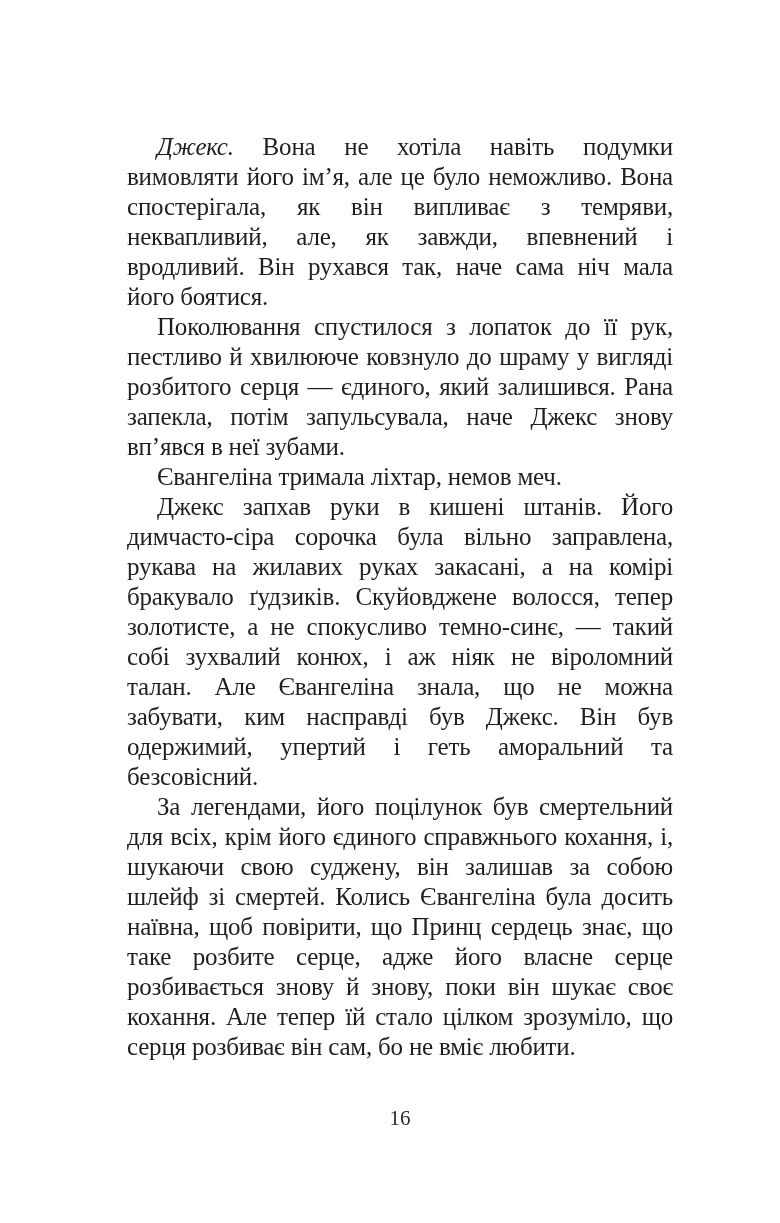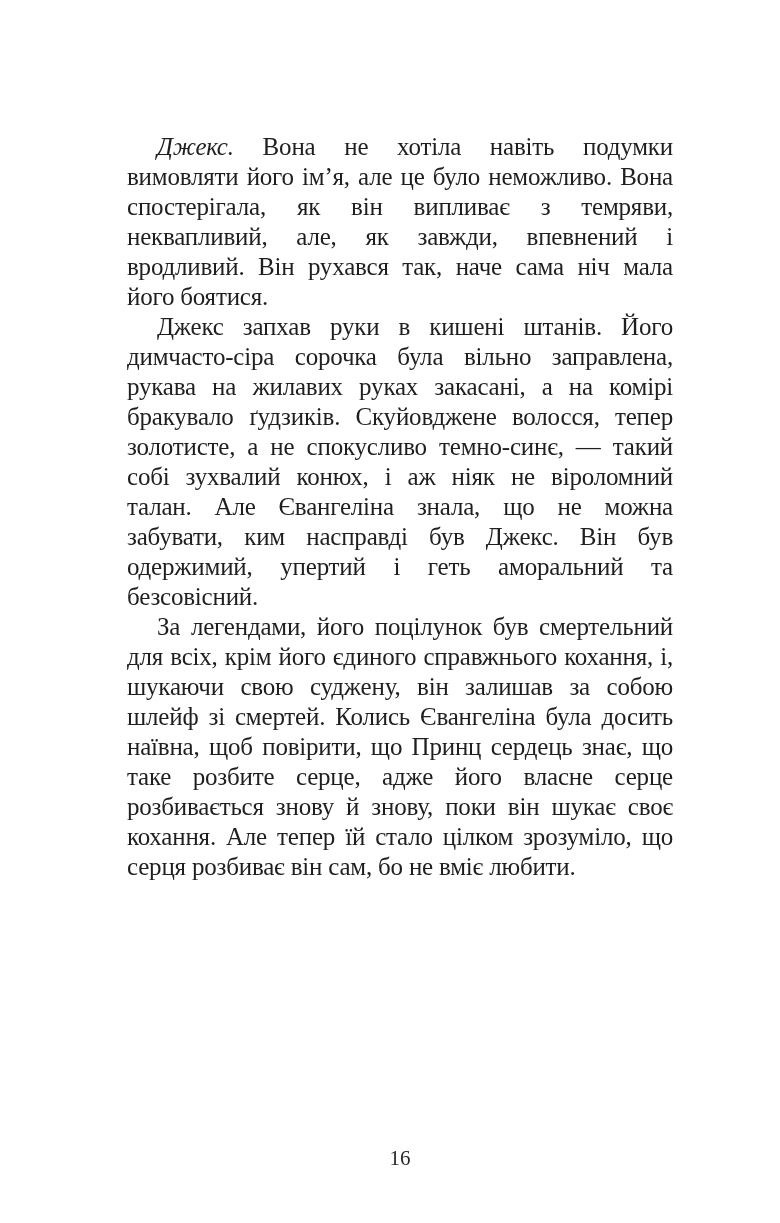--- a/index.html
+++ b/index.html
@@ -10,21 +10,21 @@
     width: 780px;
     height: 1223px;
     background: #ffffff;
     font-family: "Liberation Serif", "DejaVu Serif", serif;
   }
   .page {
     position: relative;
     width: 780px;
     height: 1223px;
     box-sizing: border-box;
-    padding: 132px 107px 52px 127px;
+    padding: 132px 107px 92px 127px;
     display: flex;
     flex-direction: column;
     overflow: hidden;
   }
   .text-block {
     width: 546px;
     color: #1f1f1f;
     font-size: 25px;
     line-height: 30px;
     text-align: justify;
@@ -47,17 +47,19 @@
     color: #2a2a2a;
     padding-top: 20px;
   }
 </style>
 </head>
 <body>
 
 <div class="page">
   <div class="text-block">
     <p><em class="lead-italic">Джекс.</em><span> Вона не хотіла навіть подумки вимовляти його ім’я, але це було неможливо. Вона спостерігала, як він випливає з темряви, неквапливий, але, як завжди, впевнений і вродливий. Він рухався так, наче сама ніч мала його боятися.</span></p>
+    <p>Поколювання спустилося з лопаток до її рук, пестливо й хвилююче ковзнуло до шраму у вигляді розбитого серця — єдиного, який залишився. Рана запекла, потім запульсувала, наче Джекс знову вп’явся в неї зубами.</p>
+    <p>Євангеліна тримала ліхтар, немов меч.</p>
     <p>Джекс запхав руки в кишені штанів. Його димчасто-сіра сорочка була вільно заправлена, рукава на жилавих руках закасані, а на комірі бракувало ґудзиків. Скуйовджене волосся, тепер золотисте, а не спокусливо темно-синє, — такий собі зухвалий конюх, і аж ніяк не віроломний талан. Але Євангеліна знала, що не можна забувати, ким насправді був Джекс. Він був одержимий, упертий і геть аморальний та безсовісний.</p>
     <p>За легендами, його поцілунок був смертельний для всіх, крім його єдиного справжнього кохання, і, шукаючи свою суджену, він залишав за собою шлейф зі смертей. Колись Євангеліна була досить наївна, щоб повірити, що Принц сердець знає, що таке розбите серце, адже його власне серце розбивається знову й знову, поки він шукає своє кохання. Але тепер їй стало цілком зрозуміло, що серця розбиває він сам, бо не вміє любити.</p>
   </div>
   <div class="folio">16</div>
 </div>
 
 </body></html>

